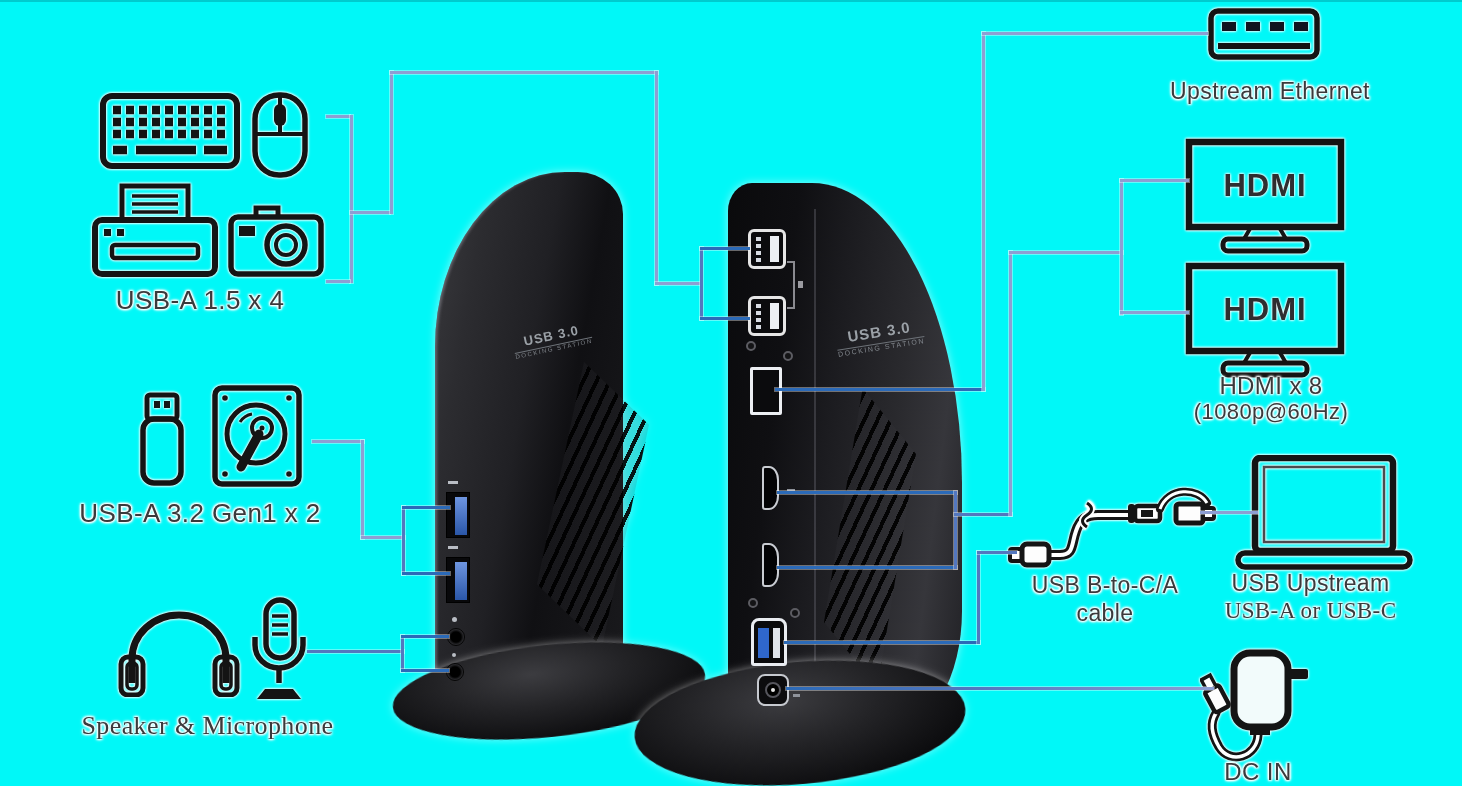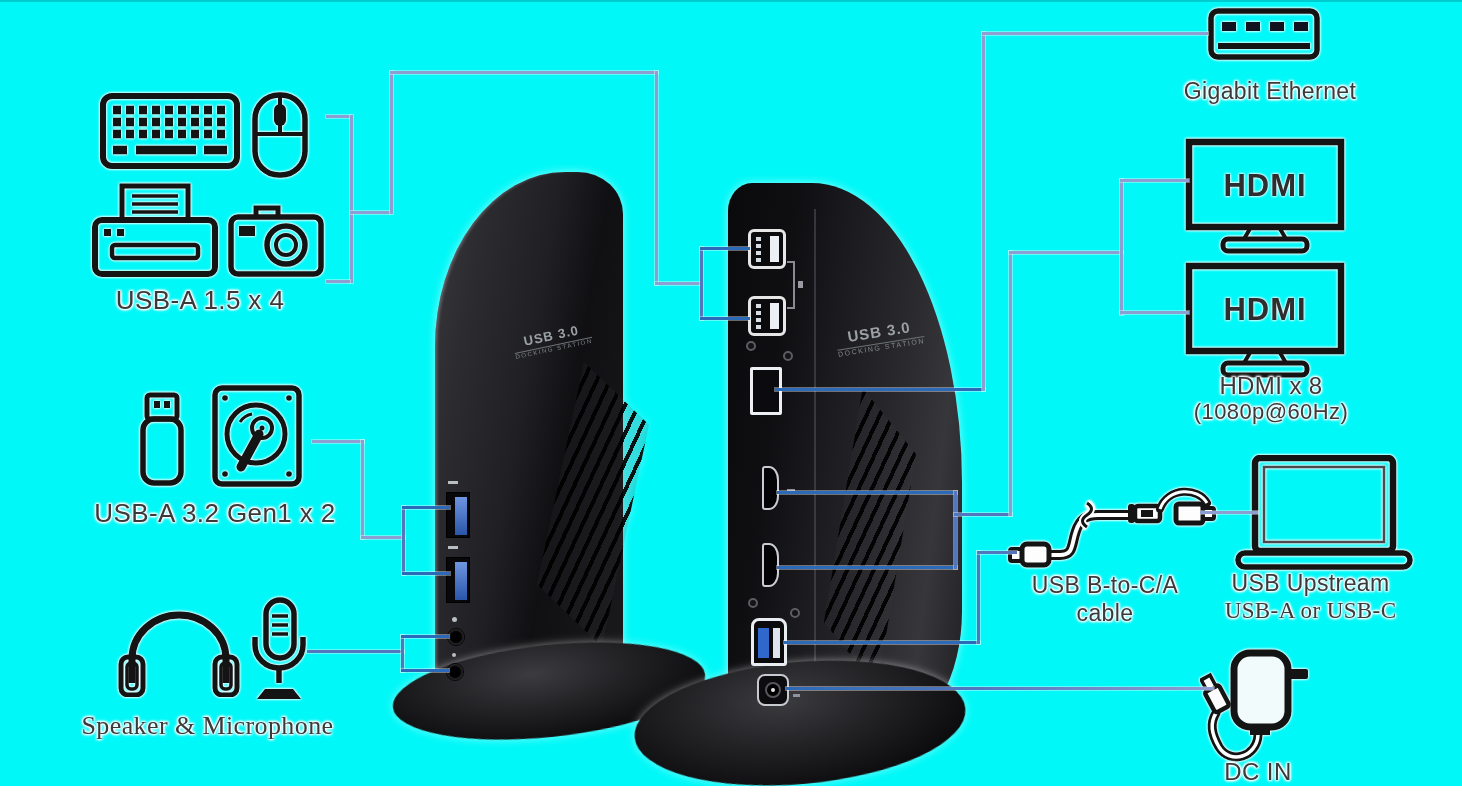--- a/index.html
+++ b/index.html
@@ -300,23 +300,23 @@
       <path d="M58,90 C57,112 30,120 19,102 C11,88 10,78 16,68" stroke="#141414" stroke-width="9" stroke-linecap="round"></path>
       <path d="M58,90 C57,112 30,120 19,102 C11,88 10,78 16,68" stroke="#ffffff" stroke-width="3.5"></path>
       <g transform="rotate(-28 16 52)">
         <rect x="8" y="42" width="16" height="24" rx="3" fill="#fdfdfd" stroke-width="4.5"></rect>
         <rect x="11" y="30" width="10" height="13" fill="#fdfdfd" stroke-width="3.5"></rect>
       </g>
     </svg>
   </div>
 
   <div class="lbl" style="left:75px;top:285px;width:250px;font-size:26px;">USB-A 1.5 x 4</div>
-  <div class="lbl" style="left:70px;top:498px;width:290px;font-size:26px;">USB-A 3.2 Gen1 x 2</div>
+  <div class="lbl" style="left:55px;top:498px;width:290px;font-size:26px;">USB-A 3.2 Gen1 x 2</div>
   <div class="lbl" style="left:60px;top:711px;width:295px;font-size:26px;font-family:Liberation Serif, serif;">Speaker &amp; Microphone</div>
-  <div class="lbl" style="left:1160px;top:78px;width:220px;font-size:23px;">Gigabit Ethernet</div>
+  <div class="lbl" style="left:1160px;top:78px;width:220px;font-size:23px;">Upstream Ethernet</div>
   <div class="lbl" style="left:1171px;top:372px;width:200px;font-size:24px;">HDMI x 8</div>
   <div class="lbl" style="left:1171px;top:399px;width:200px;font-size:22px;">(1080p@60Hz)</div>
   <div class="lbl" style="left:1015px;top:572px;width:180px;font-size:23px;">USB B-to-C/A</div>
   <div class="lbl" style="left:1213px;top:570px;width:195px;font-size:23px;">USB Upstream</div>
   <div class="lbl" style="left:1015px;top:600px;width:180px;font-size:23px;">cable</div>
   <div class="lbl" style="left:1213px;top:598px;width:195px;font-size:23px;font-family:Liberation Serif, serif;">USB-A or USB-C</div>
   <div class="lbl" style="left:1183px;top:758px;width:150px;font-size:24px;text-align:center;">DC IN</div>
 
   <div class="strip"></div>
 </div>

